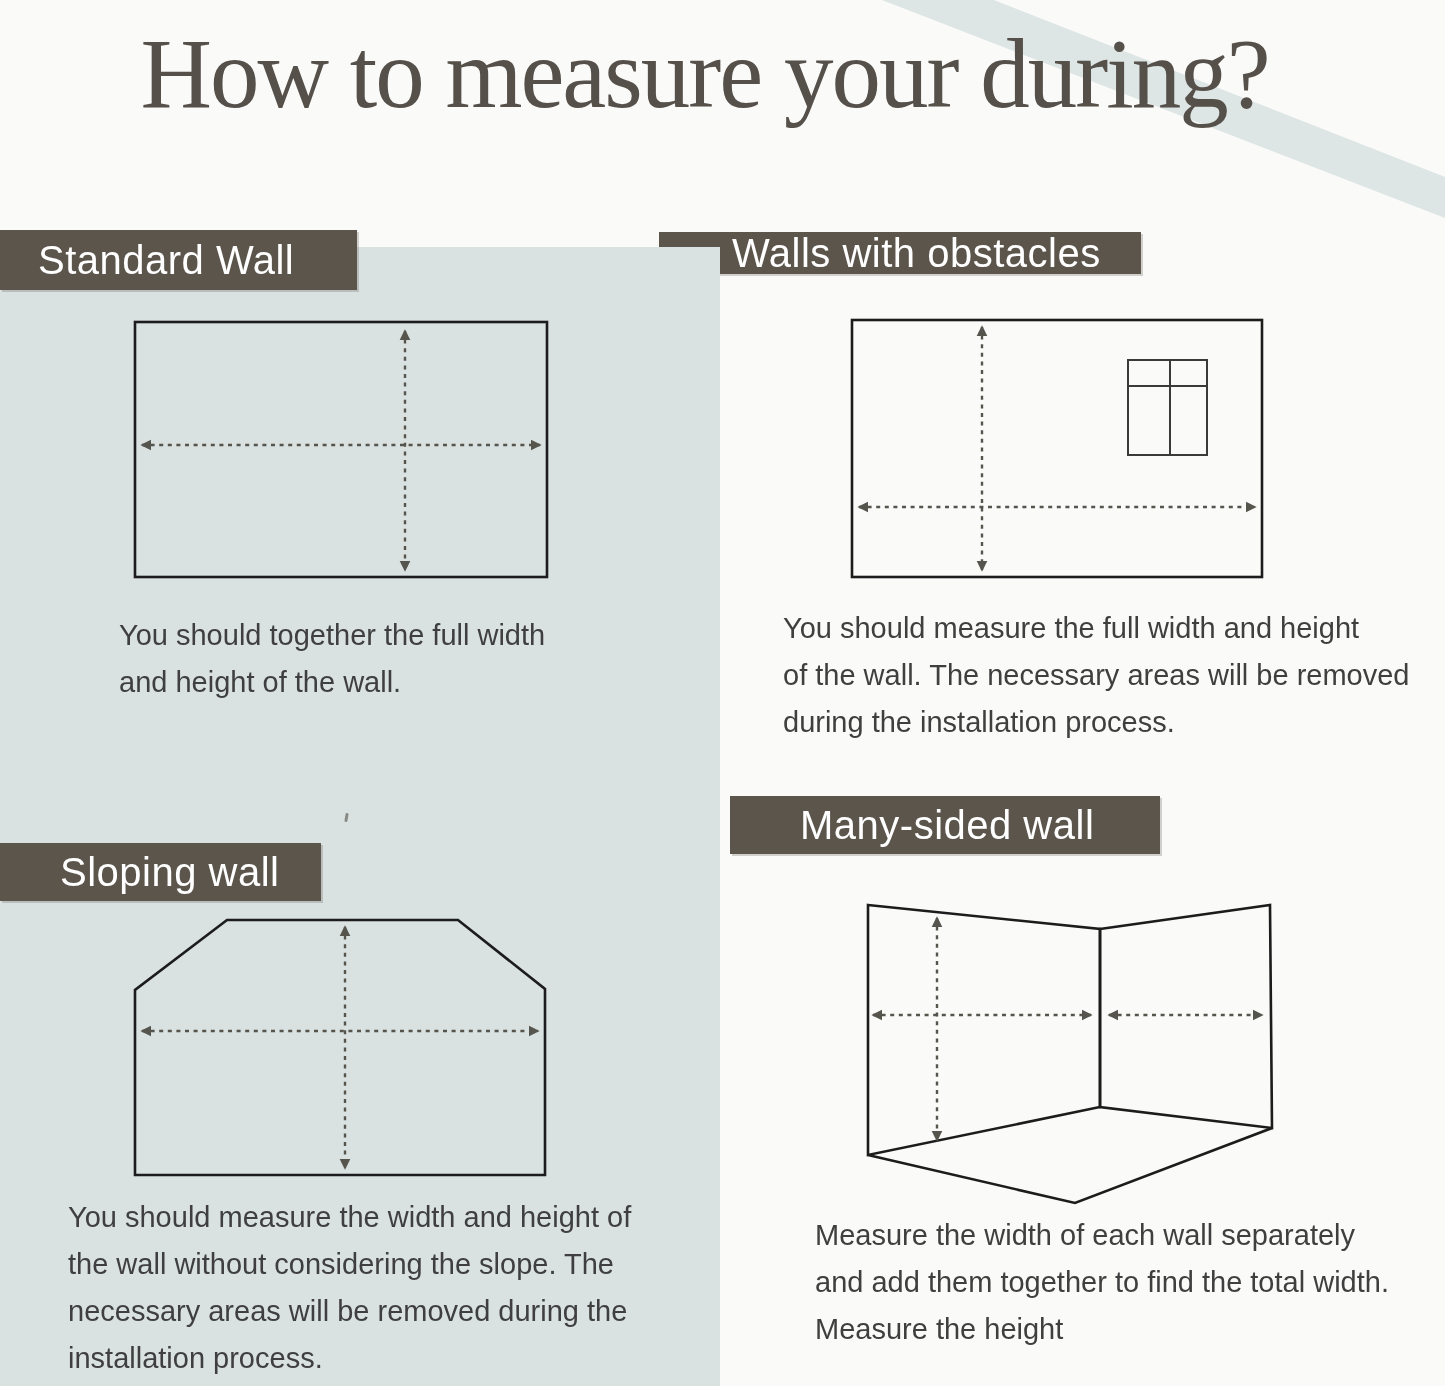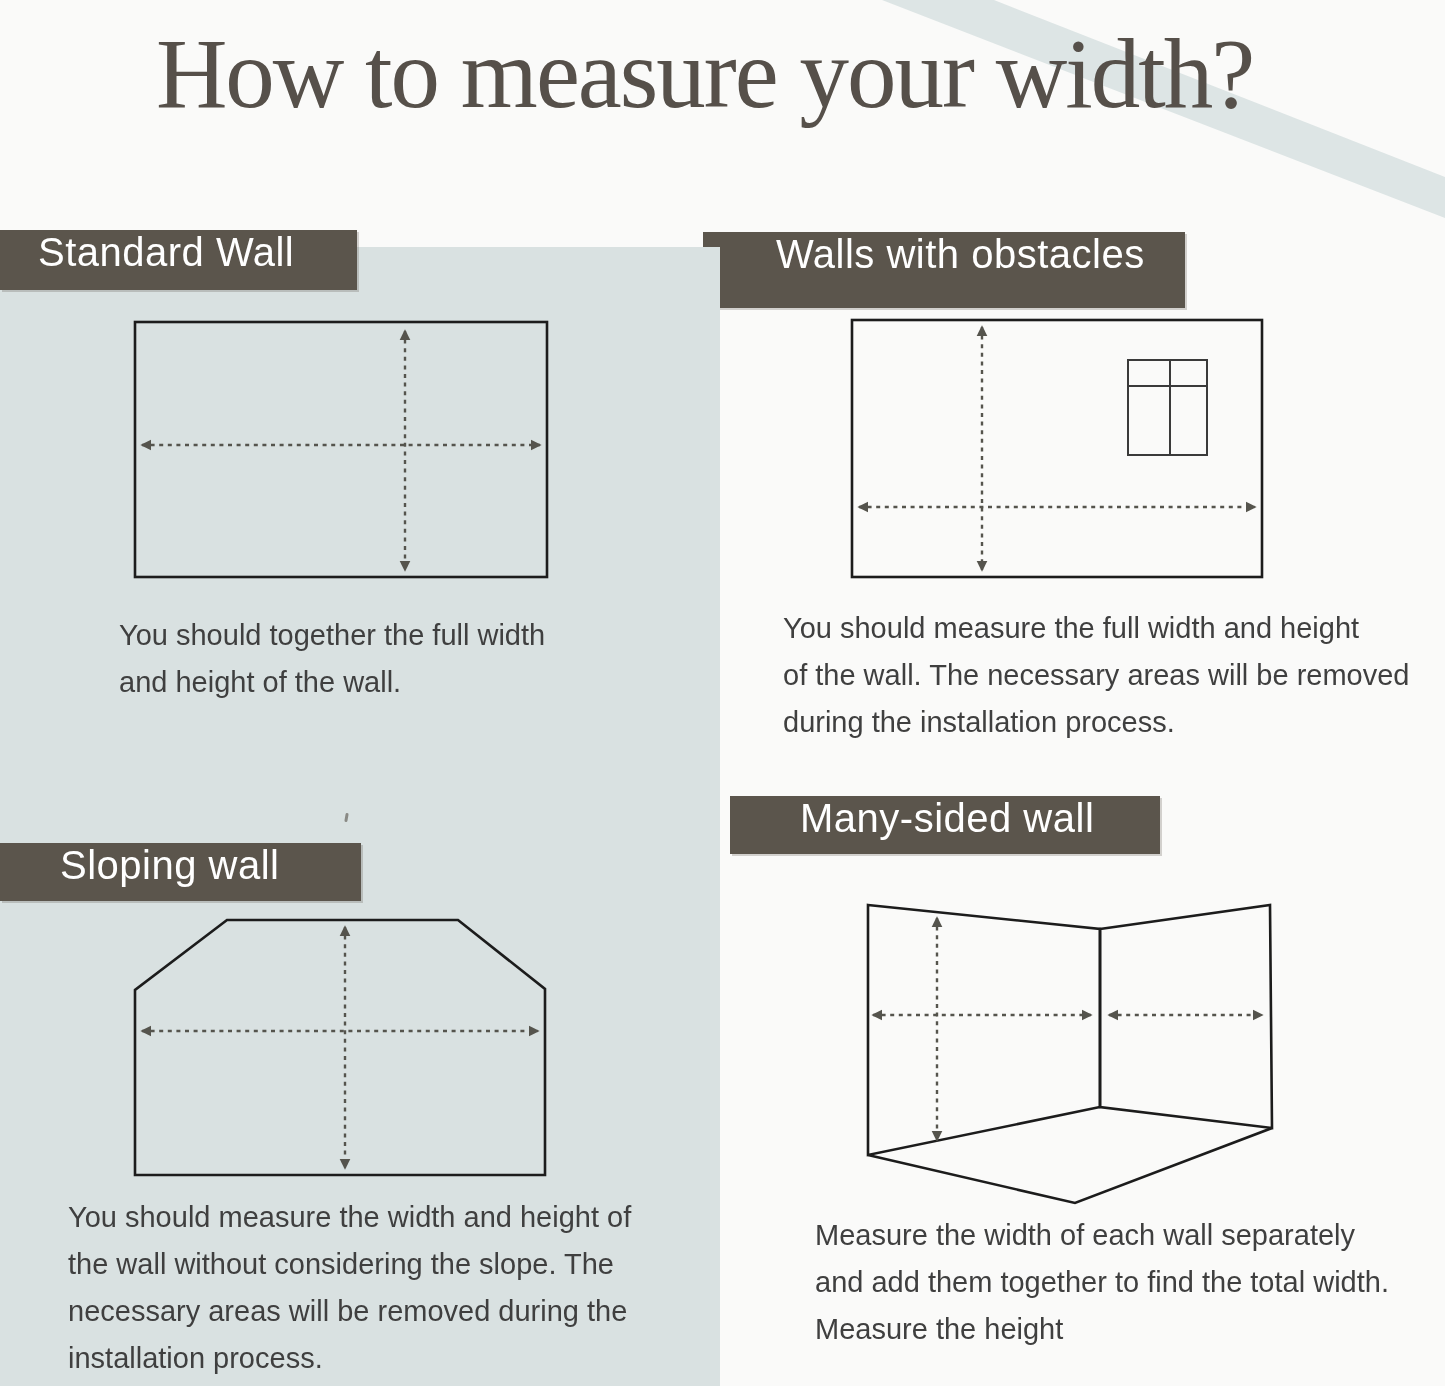--- a/index.html
+++ b/index.html
@@ -28,30 +28,30 @@
   
   .panel-left {
     position: absolute; left: 0; top: 247px;
     width: 720px; height: 1139px;
     background: var(--panel, #d9e1e1);
     z-index: 2;
   }
 
   
   .bar {
-    position: absolute; display: flex; 
+    position: absolute; display: flex; align-items: center;
     background: var(--header_bar, #5b554c);
     color: var(--header_text, #ffffff);
     font-size: 40px; letter-spacing: 0.5px;
     box-shadow: 2px 2px 0 rgba(90,85,76,0.25);
     box-sizing: border-box;
   }
   .bar-standard  { left: 0;     top: 230px; width: 357px; height: 60px; padding-left: 38px; z-index: 3; }
-  .bar-obstacles { left: 703px; top: 232px; width: 482px; height: 76px; padding-left: 73px; z-index: 1; }
-  .bar-sloping   { left: 0;     top: 843px; width: 361px; height: 58px; padding-left: 60px; z-index: 3; }
+  .bar-obstacles { left: 659px; top: 232px; width: 482px; height: 42px; padding-left: 73px; z-index: 1; }
+  .bar-sloping   { left: 0;     top: 843px; width: 321px; height: 58px; padding-left: 60px; z-index: 3; }
   .bar-many      { left: 730px; top: 796px; width: 430px; height: 58px; padding-left: 70px; z-index: 3; }
 
   
   .diagram-svg { position: absolute; left: 0; top: 0; z-index: 4; }
   .wall   { fill: none; stroke: var(--wall_outline, #1c1c1c); stroke-width: 2.6; }
   .win    { fill: none; stroke: #3a3a3a; stroke-width: 2; }
   .dash   { fill: none; stroke: var(--arrow, #55544d); stroke-width: 2.4; stroke-dasharray: 4 4.6; }
   .arrowhead { fill: var(--arrow, #55544d); }
 
   
@@ -75,21 +75,21 @@
 </style>
 </head>
 <body>
 
 <div class="page">
 
   <svg class="stripe-svg" width="1445" height="300" viewBox="0 0 1445 300" aria-hidden="true">
     <polygon class="stripe" points="882,0 994,0 1445,177 1445,218"></polygon>
   </svg>
 
-  <h1 class="title">How to measure your width?</h1>
+  <h1 class="title">How to measure your during?</h1>
 
   <div class="bar bar-obstacles">
     <span>Walls with obstacles</span>
   </div>
 
   <div class="panel-left"></div>
 
   <div class="bar bar-standard">
     <span>Standard Wall</span>
   </div>

